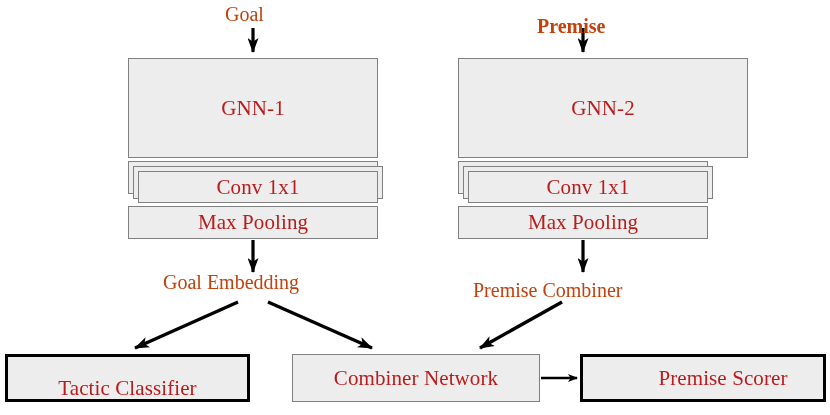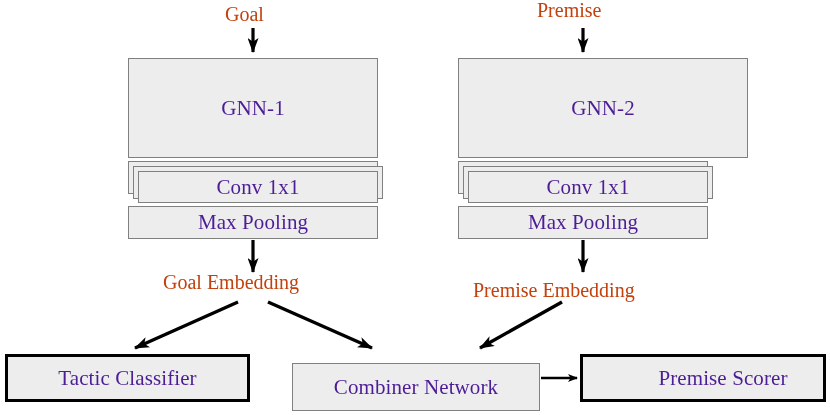--- a/index.html
+++ b/index.html
@@ -17,21 +17,21 @@
   }
   
   .node {
     position: absolute;
     box-sizing: border-box;
     background: #ededed;
     border: 1.5px solid #808080;
     display: flex;
     align-items: center;
     justify-content: center;
-    color: #4c1d95;
+    color: #b91c1c;
   }
   .node.thick {
     border: 3px solid #000000;
   }
   .node-label {
     font-size: 21px;
     line-height: 1;
     letter-spacing: 0.1px;
     white-space: nowrap;
   }
@@ -103,21 +103,21 @@
       <line x1="562" y1="302" x2="480" y2="348" stroke="#000000" stroke-width="3.4" marker-end="url(#ah-fat)"></line>
     </g>
 
     <g>
       <line x1="541" y1="378" x2="577" y2="378" stroke="#000000" stroke-width="2.6" marker-end="url(#ah-thin)"></line>
     </g>
   </svg>
 
   <div class="flow-text" style="left:225px; top:4px;">Goal</div>
 
-  <div class="flow-text" style="left:537px; top:0;">Premise</div>
+  <div class="flow-text" style="left:537px; top:16px;font-weight:bold;">Premise</div>
 
   <div class="node" style="left:128px; top:58px; width:250px; height:100px;">
     <span class="node-label">GNN-1</span>
   </div>
 
   <div class="stack-layer" style="left:128px; top:161px; width:250px; height:33px;"></div>
   <div class="stack-layer" style="left:133px; top:166px; width:250px; height:33px;"></div>
   <div class="node" style="left:138px; top:171px; width:240px; height:32px;">
     <span class="node-label">Conv 1x1</span>
   </div>
@@ -135,27 +135,27 @@
   <div class="stack-layer" style="left:458px; top:161px; width:250px; height:33px;"></div>
   <div class="stack-layer" style="left:463px; top:166px; width:250px; height:33px;"></div>
   <div class="node" style="left:468px; top:171px; width:240px; height:32px;">
     <span class="node-label">Conv 1x1</span>
   </div>
 
   <div class="node" style="left:458px; top:206px; width:250px; height:33px;">
     <span class="node-label">Max Pooling</span>
   </div>
 
-  <div class="flow-text" style="left:473px; top:280px;">Premise Embedding</div>
+  <div class="flow-text" style="left:473px; top:280px;">Premise Combiner</div>
 
-  <div class="node thick" style="left:5px; top:354px; width:245px; height:48px;">
+  <div class="node thick" style="left:5px; top:354px; width:245px; height:48px;align-items:flex-end;">
     <span class="node-label">Tactic Classifier</span>
   </div>
 
-  <div class="node" style="left:292px; top:363px; width:248px; height:48px;">
+  <div class="node" style="left:292px; top:354px; width:248px; height:48px;">
     <span class="node-label">Combiner Network</span>
   </div>
 
   <div class="node thick" style="left:580px; top:354px; width:246px; height:48px;padding-left:40px;">
     <span class="node-label">Premise Scorer</span>
   </div>
 
 </div>
 
 </body></html>

